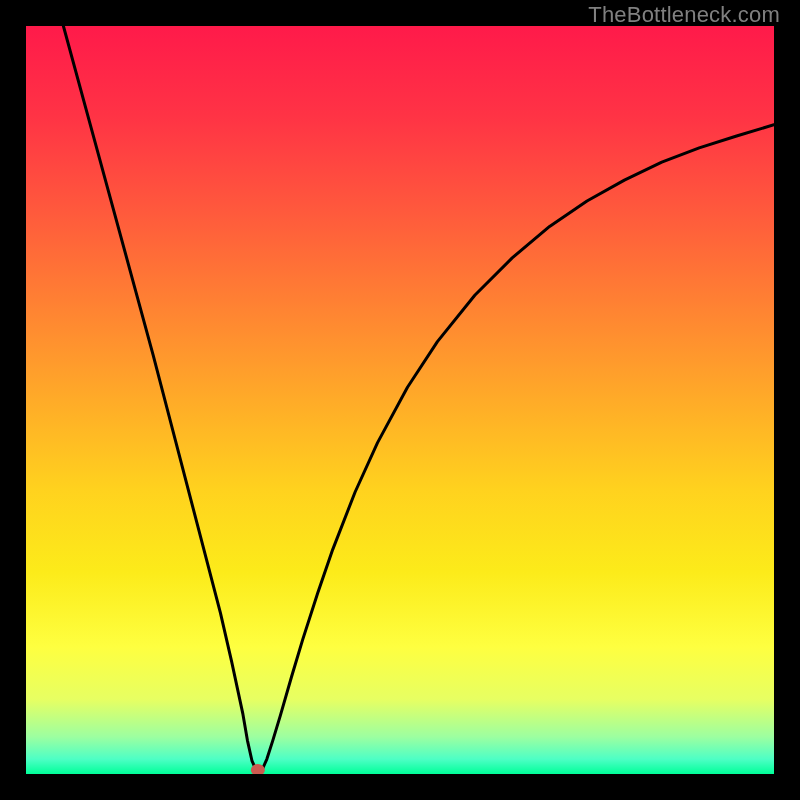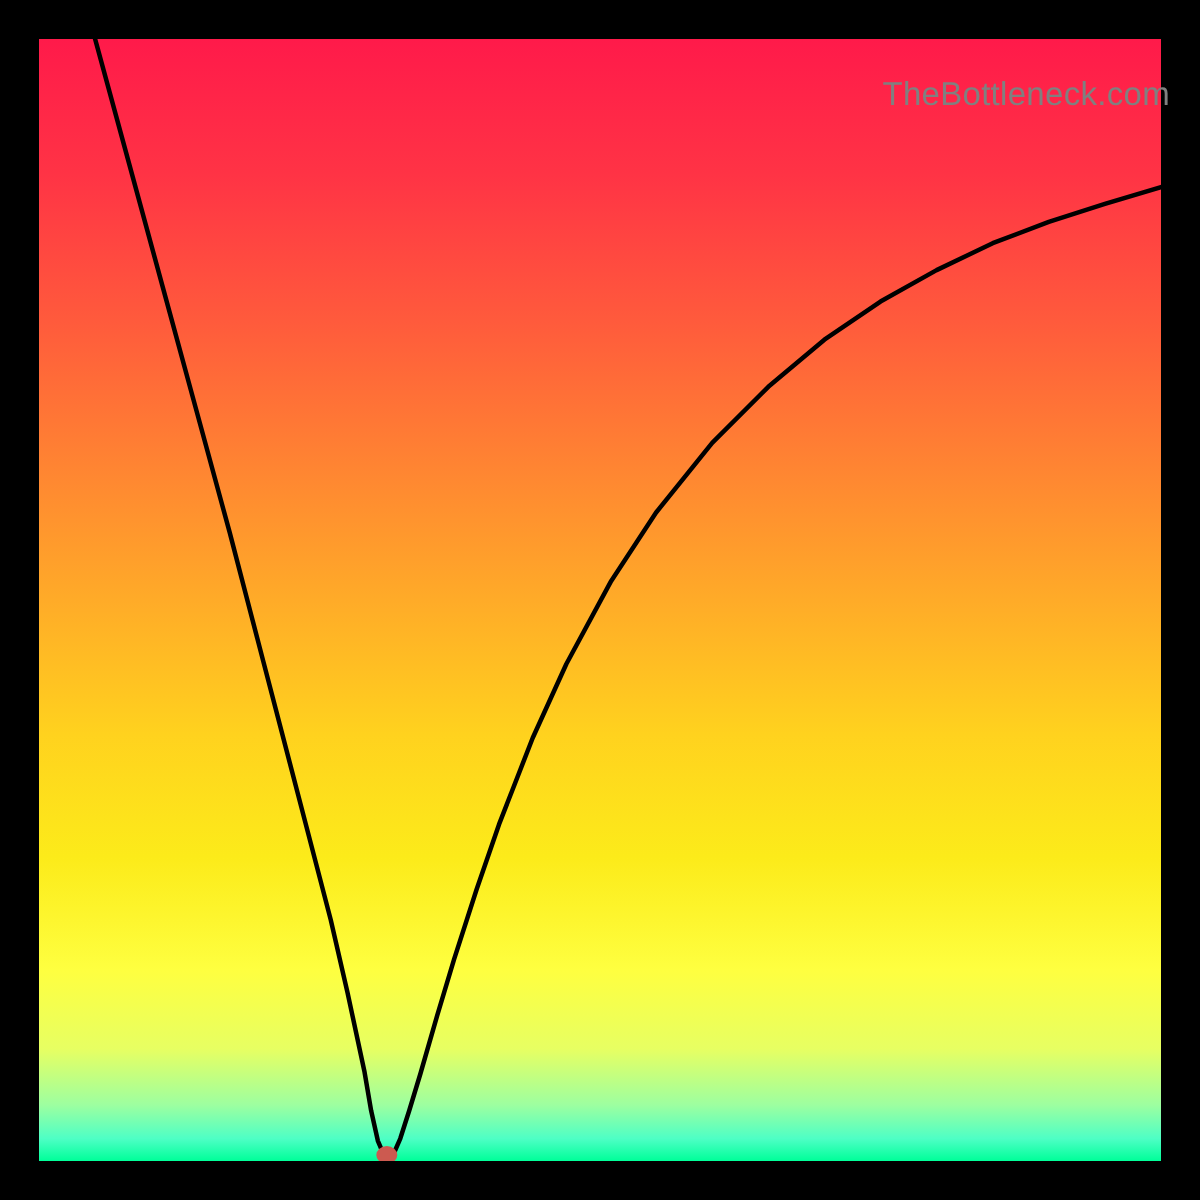--- a/index.html
+++ b/index.html
@@ -19,21 +19,20 @@
   }
   .watermark {
     position: absolute;
     top: 2px;
     right: 20px;
     color: #808080;
     font-size: 22px;
     font-weight: 400;
     letter-spacing: 0.2px;
     z-index: 10;
-    margin-top: 48px;
   }
   .plot-wrap {
     position: absolute;
     left: 26px;
     top: 26px;
     width: 748px;
     height: 748px;
   }
   svg {
     display: block;

